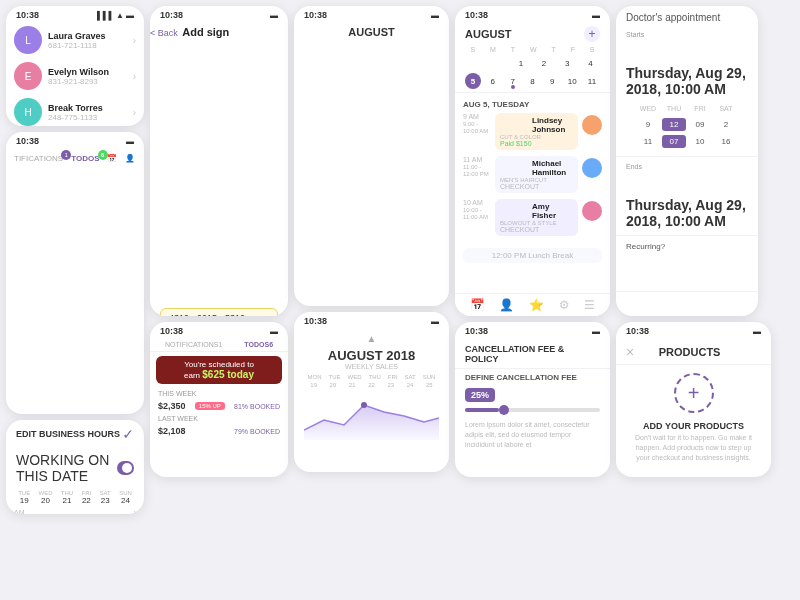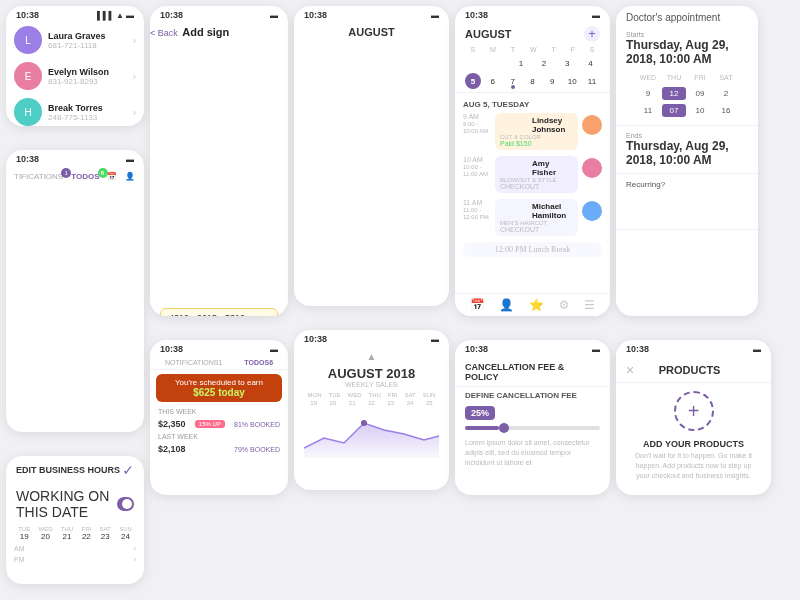--- a/index.html
+++ b/index.html
@@ -56,21 +56,21 @@
     .card3 .month-header { text-align: center; padding: 4px; font-size: 11px; font-weight: 700; color: #333; }
     .week-row { display: flex; justify-content: space-around; padding: 2px 6px; }
 
     
     .card4 { width: 155px; height: 180px; }
     .chart-month { font-size: 13px; font-weight: 800; color: #333; text-align: center; }
     .chart-sub { font-size: 7px; color: #bbb; text-align: center; margin-bottom: 4px; }
     .week-labels { display: flex; justify-content: space-around; font-size: 6px; color: #bbb; margin-bottom: 2px; }
     .chart-area { height: 50px; position: relative; }
     .chart-svg { width: 100%; height: 100%; }
-    .earnings-bar { background: #c2410c; color: #fff; text-align: center; padding: 4px 14px; margin: 4px 6px; border-radius: 6px; font-size: 8px; }
+    .earnings-bar { background: #7f1d1d; color: #fff; text-align: center; padding: 4px 23px; margin: 4px 6px; border-radius: 6px; font-size: 8px; }
     .earnings-bar .amount { font-size: 10px; font-weight: 700; }
     .this-week-label { font-size: 7px; color: #999; padding: 2px 8px; }
     .booking-row { display: flex; justify-content: space-between; align-items: center; padding: 2px 8px; }
     .booking-val { font-size: 9px; font-weight: 700; color: #333; }
     .booked-badge { background: #ff6b8a; color: #fff; font-size: 6px; border-radius: 3px; padding: 1px 4px; }
     .booked-pct { color: #7b5ea7; font-size: 7px; }
 
     
     .card6 { width: 155px; height: 282px; }
     .cal-header { display: flex; justify-content: space-between; align-items: center; padding: 4px 10px; }
@@ -104,41 +104,41 @@
     .slider-track { height: 4px; background: #e0e0e0; border-radius: 2px; margin: 4px 10px; position: relative; }
     .slider-fill { height: 4px; background: #7b5ea7; border-radius: 2px; width: 25%; }
     .slider-thumb { width: 10px; height: 10px; background: #7b5ea7; border-radius: 50%; position: absolute; top: -3px; left: 25%; }
     .cancel-desc { font-size: 7px; color: #bbb; padding: 4px 10px; line-height: 1.4; }
 
     
     .card8 { width: 142px; height: 282px; }
     .card8-title { font-size: 10px; color: #555; padding: 6px 10px 4px; }
     .date-section { margin: 4px 10px; }
     .date-label { font-size: 7px; color: #999; }
-    .date-val { font-size: 12px; font-weight: 700; color: #333; }
+    .date-val { font-size: 14px; font-weight: 700; color: #333; margin-top: 27px; }
     .cal-grid-row { display: flex; justify-content: space-between; padding: 2px 10px; }
     .cal-grid-cell { font-size: 8px; color: #555; text-align: center; min-width: 24px; padding: 2px 3px; border-radius: 3px; }
     .cal-grid-cell.header { color: #bbb; font-size: 7px; }
     .cal-grid-cell.selected { background: #7b5ea7; color: #fff; }
     .cal-grid-cell.light { color: #ccc; }
     .ends-section { margin: 6px 10px 4px; }
     .recurring-section { margin: 4px 10px; }
     .recurring-label { font-size: 8px; color: #555; }
 
     
     .card9 { width: 155px; height: 180px; }
     .card9-header { display: flex; justify-content: space-between; align-items: center; padding: 6px 10px 4px; border-bottom: 1px solid #f0f0f5; }
     .card9-title { font-size: 11px; font-weight: 700; color: #333; }
     .close-btn { color: #bbb; font-size: 14px; cursor: pointer; }
     .add-product-circle { width: 40px; height: 40px; border-radius: 50%; border: 2px dashed #7b5ea7; display: flex; align-items: center; justify-content: center; margin: 8px auto; color: #7b5ea7; font-size: 20px; cursor: pointer; }
     .add-product-title { text-align: center; font-size: 9px; font-weight: 700; color: #333; }
     .add-product-desc { text-align: center; font-size: 7px; color: #bbb; padding: 2px 12px; line-height: 1.4; }
 
     
-    .card-biz { width: 138px; height: 128px; }
+    .card-biz { width: 138px; height: 94px; }
     .biz-header { display: flex; justify-content: space-between; align-items: center; padding: 6px 10px; }
     .biz-label { font-size: 9px; font-weight: 700; color: #333; }
     .biz-check { color: #7b5ea7; font-size: 14px; }
     .working-row { display: flex; justify-content: space-between; align-items: center; padding: 4px 10px; }
     .working-label { font-size: 14px; color: #333; }
     .toggle { width: 28px; height: 14px; background: #7b5ea7; border-radius: 7px; position: relative; }
     .toggle-thumb { width: 10px; height: 10px; background: #fff; border-radius: 50%; position: absolute; right: 2px; top: 2px; }
     .mini-calendar-row { display: flex; justify-content: space-around; padding: 2px 8px; }
 
     .contact-item { display: flex; align-items: center; gap: 6px; padding: 4px 8px; }
@@ -150,21 +150,21 @@
 
     .contacts-card { width: 138px; height: 120px; }
 
     
     .av-purple { background: #9b7ee6; }
     .av-pink { background: #e87ea1; }
     .av-teal { background: #4ecdc4; }
     .av-orange { background: #f7a26c; }
     .av-blue { background: #6aabf7; }
 
-    .col { display: flex; flex-direction: column; gap: 24px; }
+    .col { display: flex; flex-direction: column; gap: 6px; }
   </style>
 </head>
 <body>
 
 <div class="col" style="width:138px;">
 
   <div class="phone-card contacts-card">
     <div class="status-bar">
       <span class="time">10:38</span>
       <div class="status-icons">
@@ -423,39 +423,39 @@
       <div class="apt-slot-time">9 AM<br><span style="font-size:6px;">9:00 - 10:00 AM</span></div>
       <div style="flex:1;background:#fff3e0;border-radius:6px;padding:3px 5px;">
         <div class="apt-slot-name">Lindsey Johnson</div>
         <div class="apt-slot-service">CUT &amp; COLOR</div>
         <div class="paid-label">Paid $150</div>
       </div>
       <div class="apt-slot-avatar av-orange" style="margin-top:2px;"></div>
     </div>
 
     <div class="apt-slot" style="margin-top:2px;">
+      <div class="apt-slot-time">11 AM<br><span style="font-size:6px;">11:00 - 12:00 PM</span></div>
+      <div style="flex:1;background:#f5f5ff;border-radius:6px;padding:3px 5px;">
+        <div class="apt-slot-name">Michael Hamilton</div>
+        <div class="apt-slot-service">MEN'S HAIRCUT</div>
+        <div class="checkout-label">CHECKOUT</div>
+      </div>
+      <div class="apt-slot-avatar av-blue" style="margin-top:2px;"></div>
+    </div>
+
+    <div class="apt-slot" style="margin-top:2px;">
       <div class="apt-slot-time">10 AM<br><span style="font-size:6px;">10:00 - 11:00 AM</span></div>
       <div style="flex:1;background:#f0eeff;border-radius:6px;padding:3px 5px;">
         <div class="apt-slot-name">Amy Fisher</div>
         <div class="apt-slot-service">BLOWOUT &amp; STYLE</div>
         <div class="checkout-label">CHECKOUT</div>
       </div>
       <div class="apt-slot-avatar av-pink" style="margin-top:2px;"></div>
     </div>
-
-    <div class="apt-slot" style="margin-top:2px;">
-      <div class="apt-slot-time">11 AM<br><span style="font-size:6px;">11:00 - 12:00 PM</span></div>
-      <div style="flex:1;background:#f5f5ff;border-radius:6px;padding:3px 5px;">
-        <div class="apt-slot-name">Michael Hamilton</div>
-        <div class="apt-slot-service">MEN'S HAIRCUT</div>
-        <div class="checkout-label">CHECKOUT</div>
-      </div>
-      <div class="apt-slot-avatar av-blue" style="margin-top:2px;"></div>
-    </div>
-    <div class="lunch-break" style="margin-top:4px;font-family:Liberation Serif, serif;">12:00 PM  Lunch Break</div>
+    <div class="lunch-break" style="margin-top:10px;">12:00 PM  Lunch Break</div>
 
     <div class="bottom-nav">
       <span class="bottom-nav-icon">📅</span>
       <span class="bottom-nav-icon active">👤</span>
       <span class="bottom-nav-icon">⭐</span>
       <span class="bottom-nav-icon">⚙</span>
       <span class="bottom-nav-icon">☰</span>
     </div>
   </div>
 

